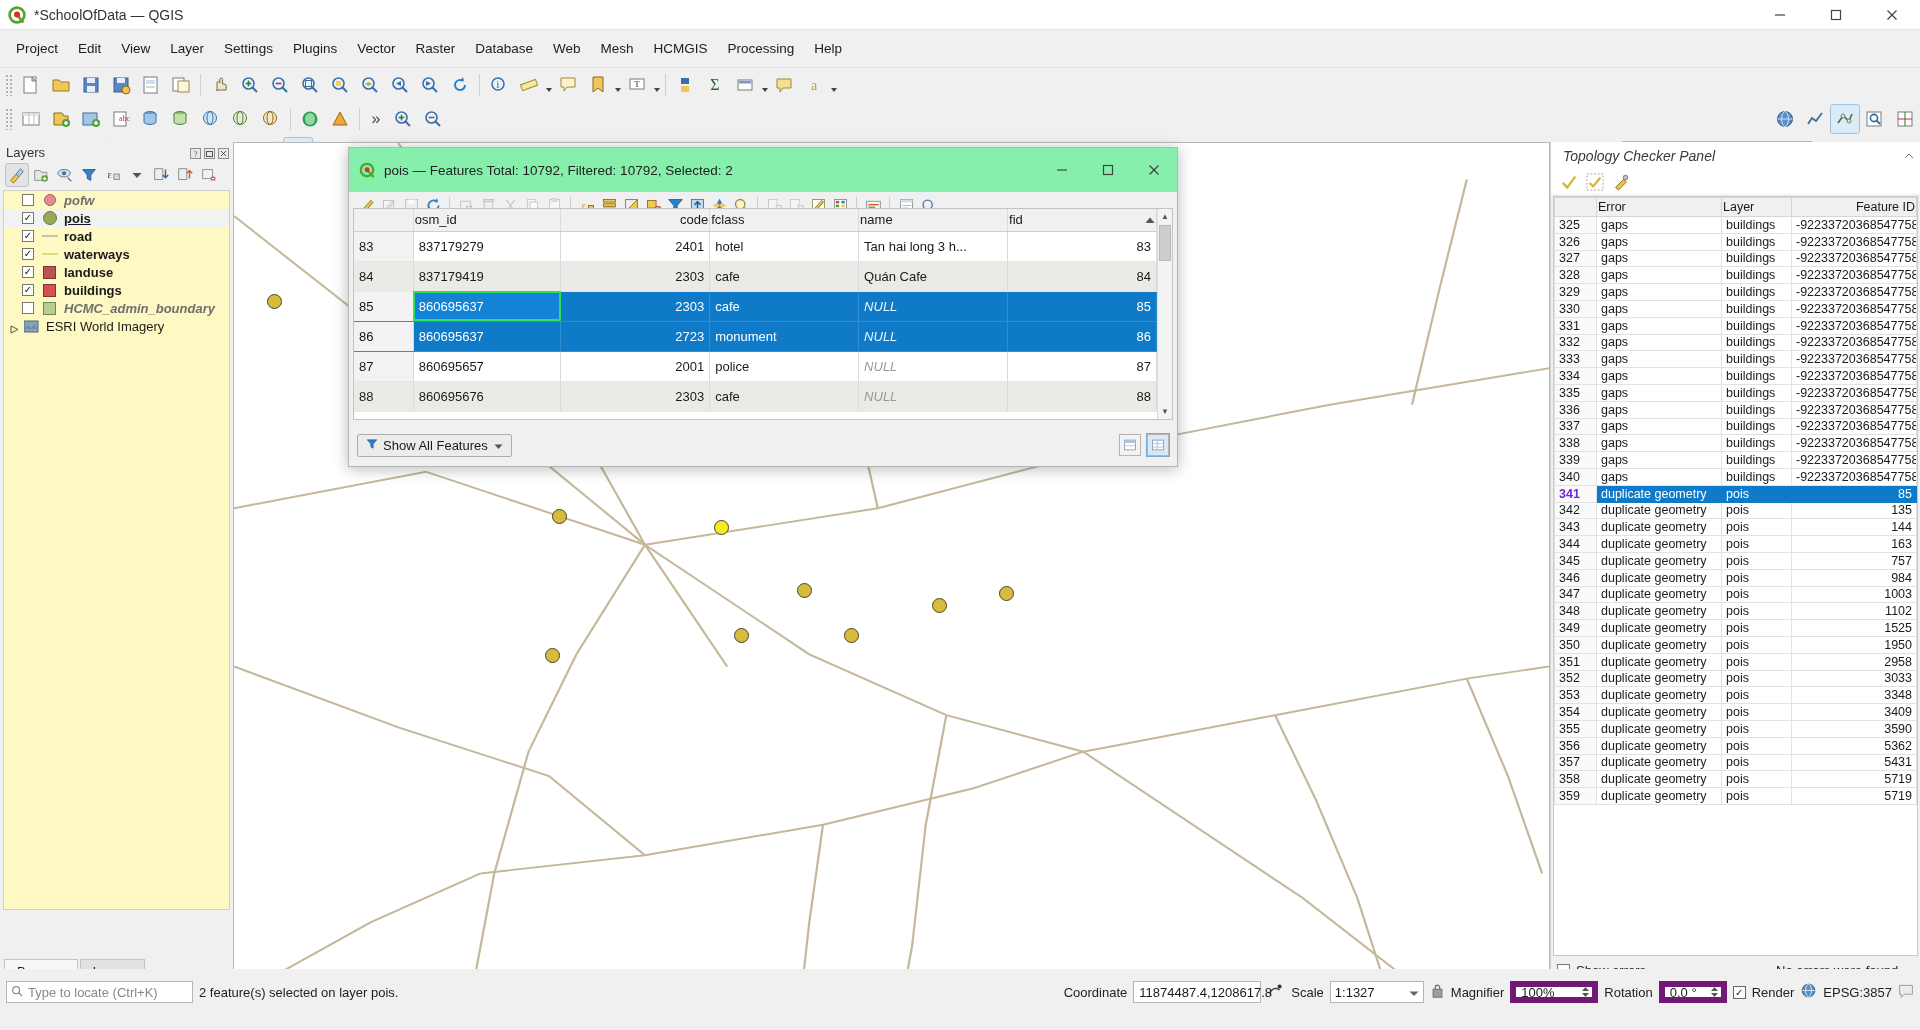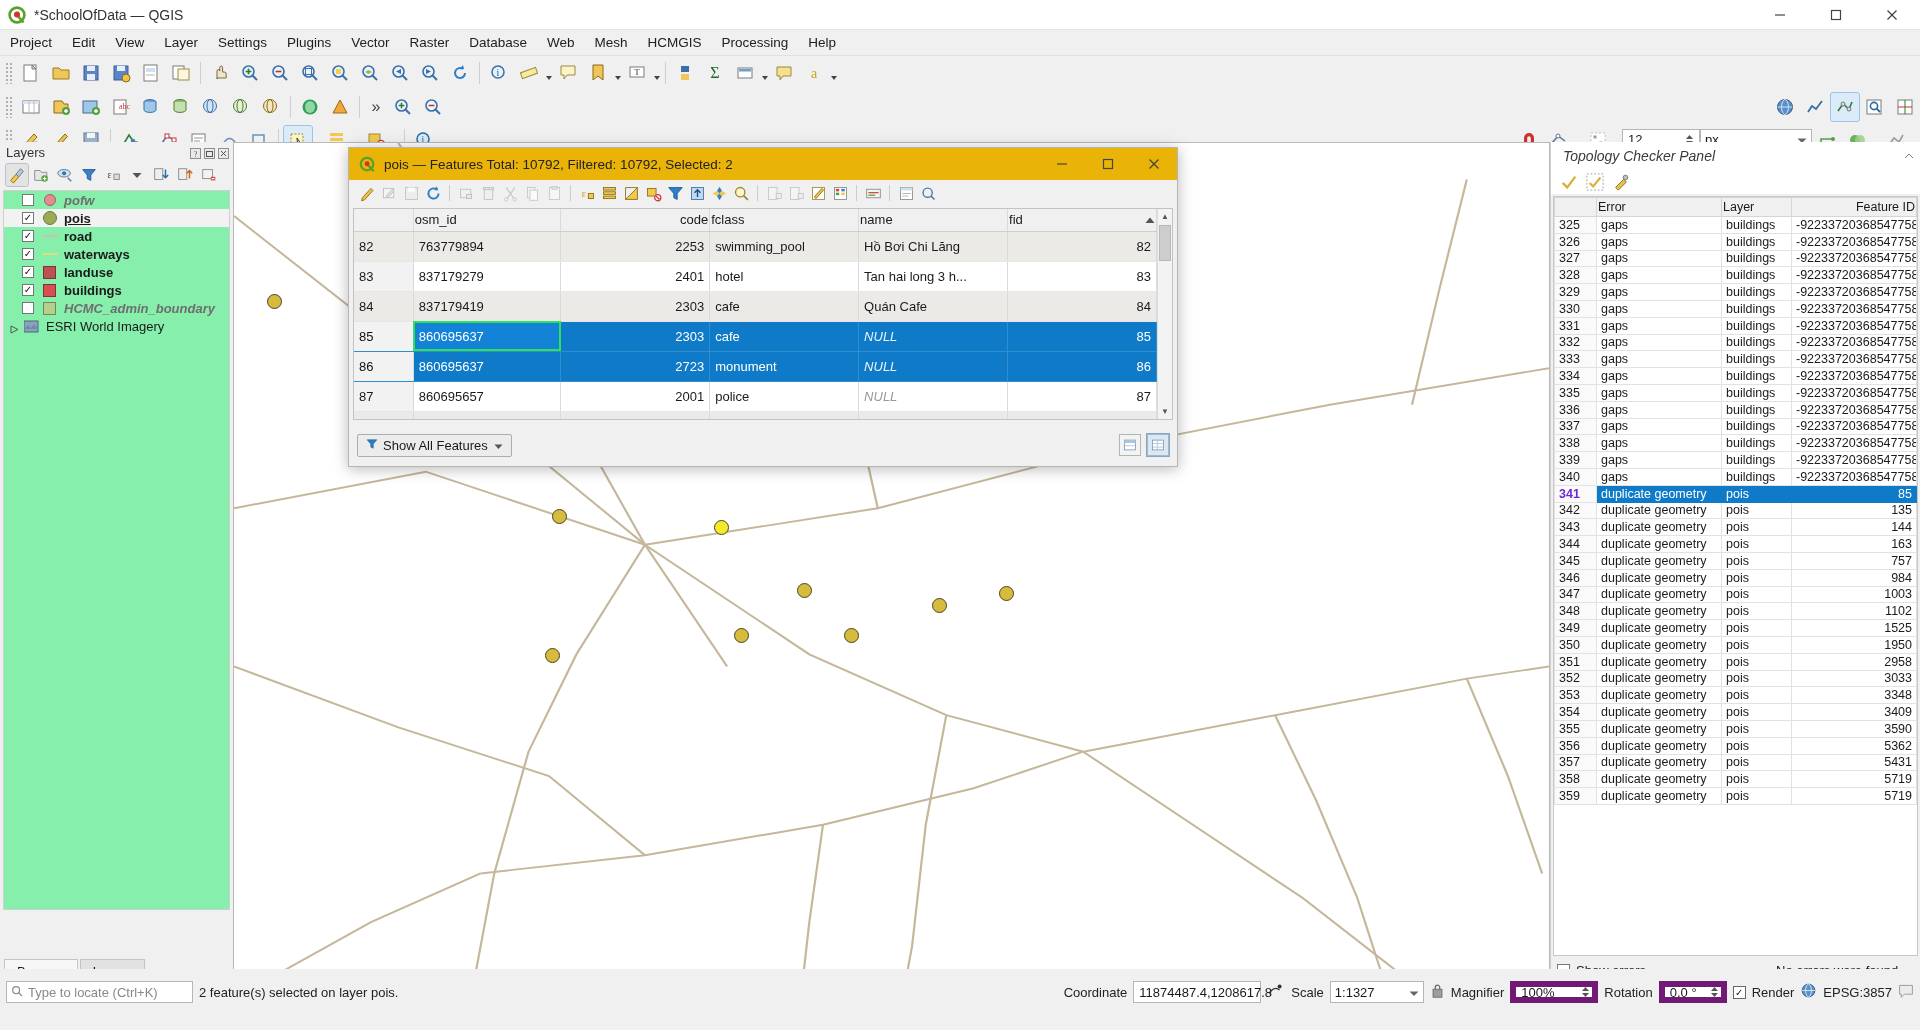--- a/index.html
+++ b/index.html
@@ -19,21 +19,21 @@
     height: 30px; background: #ffffff; display: flex; align-items: center;
     border-bottom: 1px solid #e4e4e4; position: relative;
   }
   .titlebar .qgis-logo { width: 18px; height: 18px; margin: 0 8px 0 8px; position: relative; }
   .titlebar .title-text { font-size: 14px; color: #333; }
   .win-controls { position: absolute; right: 0; top: 0; height: 30px; display: flex; }
   .win-btn { width: 56px; height: 30px; display: flex; align-items: center; justify-content: center;
              font-size: 15px; color: #444; }
 
   
-  .menubar { height: 26px; background: #f0f0f0; display: flex; align-items: center; 
+  .menubar { height: 38px; background: #f0f0f0; display: flex; align-items: center; padding-left: 6px;
              border-bottom: 1px solid #e0e0e0; }
   .menu-item { padding: 3px 10px; font-size: 13.5px; color: #202020; }
 
   
   .toolbar-row { height: 33px; background: #f0f0f0; display: flex; align-items: center; padding-left: 2px; }
   .tb-grip { width: 8px; height: 22px; margin: 0 3px;
     background-image: radial-gradient(circle, #b0b0b0 1px, transparent 1px);
     background-size: 4px 4px; }
   .tb-btn { width: 28px; height: 28px; margin: 0 1px; display: flex; align-items: center; justify-content: center;
             position: relative; border-radius: 2px; }
@@ -52,21 +52,21 @@
 
   
   .panel-left { width: 233px; background: #f0f0f0; display: flex; flex-direction: column; }
   .panel-header { height: 20px; display: flex; align-items: center; padding: 0 4px 0 6px;
                   font-size: 13px; color: #333; }
   .panel-header .ptitle { flex: 1; }
   .panel-hdr-btn { width: 11px; height: 11px; margin-left: 3px; position: relative; }
   .layers-toolbar { height: 26px; display: flex; align-items: center; padding-left: 6px; gap: 2px; }
   .lt-btn { width: 22px; height: 22px; display: flex; align-items: center; justify-content: center; border-radius: 2px;}
   .lt-btn.sel { background: #e3e3e3; outline: 1px solid #c0c0c0; }
-  .layer-tree { flex: 1; background: #86efac; border: 1px solid #cfcfcf; margin: 2px 3px 0 3px; overflow: hidden; }
+  .layer-tree { flex: 1; background: #fef9c3; border: 1px solid #cfcfcf; margin: 2px 3px 0 3px; overflow: hidden; }
   .layer-row { height: 18px; display: flex; align-items: center; padding-left: 18px; font-size: 13px; }
   .layer-row.selected { background: #f2f2f2; }
   .lchk { width: 12px; height: 12px; border: 1px solid #777; background: #fff; margin-right: 7px;
           display: flex; align-items: center; justify-content: center; font-size: 10px; line-height: 1;
           color: #111; flex: 0 0 auto; }
   .lsym { width: 17px; margin-right: 6px; display: flex; align-items: center; justify-content: center; flex: 0 0 auto;}
   .dot { width: 12px; height: 12px; border-radius: 50%; border: 1px solid #6b6b3a; }
   .line { width: 16px; height: 2px; }
   .sq { width: 13px; height: 13px; border: 1px solid #7a3535; }
   .lname { white-space: nowrap; }
@@ -101,21 +101,21 @@
   tr.tc-selected td { background: #0f7ac8; color: #fff; border-color: #0f7ac8; }
   tr.tc-selected .tc-idx { background: #fafafa; color: #6d28d9; font-weight: bold; border-color:#e2e2e2; }
   .tc-footer { height: 28px; display: flex; align-items: center; padding-left: 6px; background: #f0f0f0;
                font-size: 13px; }
   .tc-footer .chk { width: 13px; height: 13px; border: 1px solid #777; background: #fff; margin-right: 6px; }
   .tc-footer .noerr { margin-left: 130px; color: #222; }
 
   
   .atdialog { position: absolute; left: 348px; top: 147px; width: 830px; height: 320px;
               background: #f0f0f0; border: 1px solid #b5b5b5; box-shadow: 0 2px 14px rgba(0,0,0,.28); }
-  .at-title { height: 32px; background: #eab308; display: flex; align-items: center; padding-left: 10px; }
+  .at-title { height: 44px; background: #86efac; display: flex; align-items: center; padding-left: 10px; }
   .at-title .logo { width: 17px; height: 17px; margin-right: 8px; position: relative; }
   .at-title .ttext { font-size: 13.5px; color: #222; }
   .at-wc { margin-left: auto; display: flex; }
   .at-wbtn { width: 46px; height: 32px; display: flex; align-items: center; justify-content: center;
              font-size: 14px; color: #333; }
   .at-toolbar { height: 26px; background: #f0f0f0; display: flex; align-items: center; padding-left: 8px; gap: 2px; }
   .at-tb { width: 20px; height: 20px; display: flex; align-items: center; justify-content: center; }
   .at-sep2 { width: 1px; height: 16px; background: #cccccc; margin: 0 4px; }
   .at-table-area { position: absolute; left: 4px; right: 4px; top: 60px; bottom: 46px;
                    background: #fff; border: 1px solid #c3c3c3; overflow: hidden; display: flex; }
@@ -1346,28 +1346,20 @@
                   <span>fid</span>
                   <span>
                     <svg width="10" height="7">
                         <polygon points="5,0.5 9.5,6 0.5,6" fill="#555"></polygon>
                       </svg></span>
                 </span>
               </th>
             </tr>
           </thead>
           <tbody id="attr-body">
-              <tr class="alt">
-                <td class="c-rownum">82</td>
-                <td class="c-osm">763779894</td>
-                <td class="c-code">2253</td>
-                <td class="c-fclass">swimming_pool</td>
-                <td class="c-name">Hồ Bơi Chi Lăng</td>
-                <td class="c-fid">82</td>
-              </tr>
               <tr>
                 <td class="c-rownum">83</td>
                 <td class="c-osm">837179279</td>
                 <td class="c-code">2401</td>
                 <td class="c-fclass">hotel</td>
                 <td class="c-name">Tan hai long 3 h...</td>
                 <td class="c-fid">83</td>
               </tr>
               <tr class="alt">
                 <td class="c-rownum">84</td>

